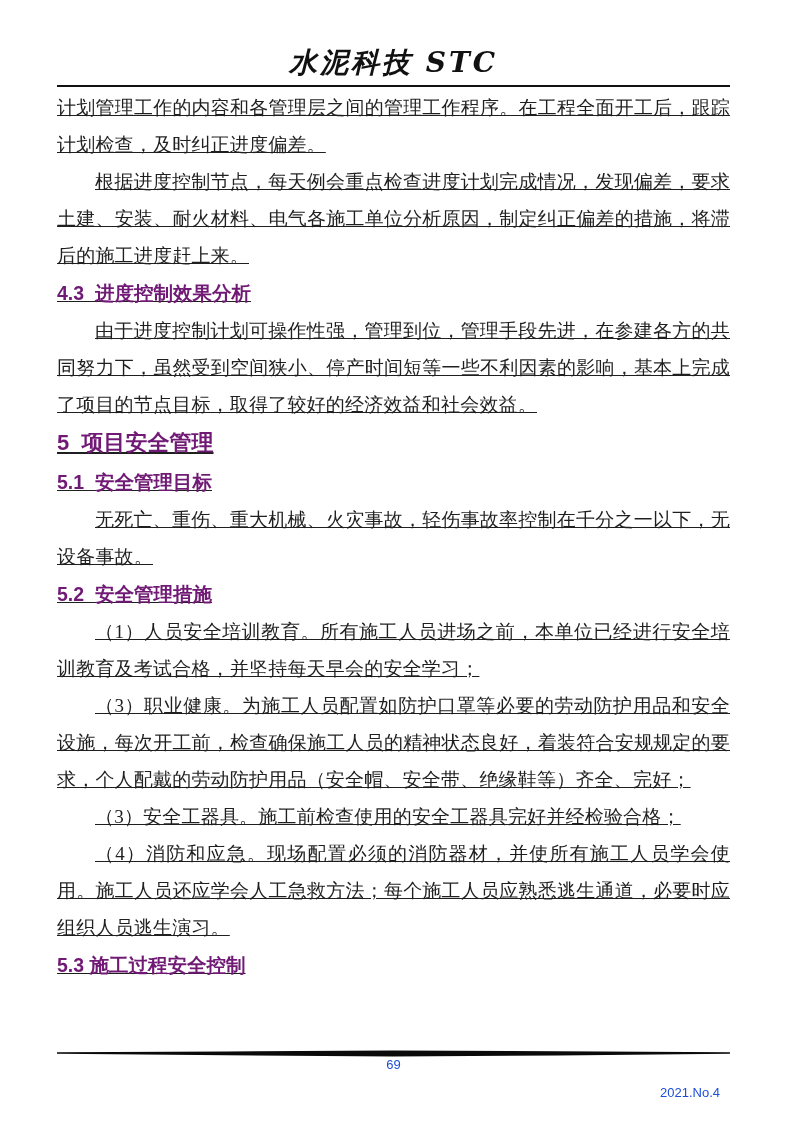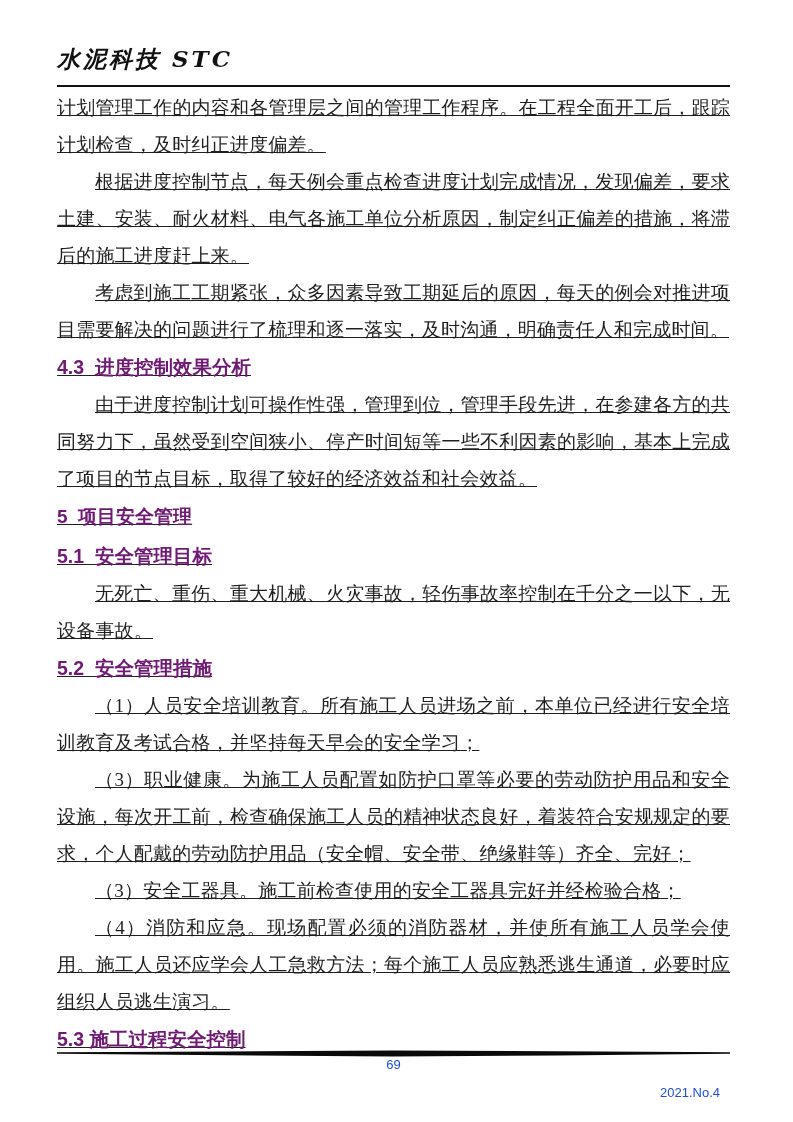--- a/index.html
+++ b/index.html
@@ -16,25 +16,25 @@
     overflow: hidden;
     color: #1f1f1f;
     font-family: "Liberation Serif", "DejaVu Serif", serif;
   }
   
   .journal-title {
     position: absolute;
     top: 44px;
     left: 57px;
     width: 673px;
-    text-align: left;
+    text-align: center;
     font-family: "DejaVu Serif", "Liberation Serif", serif;
     font-style: italic;
     font-weight: 700;
-    font-size: 23px;
+    font-size: 28px;
     letter-spacing: 3px;
     color: #111;
     white-space: pre-wrap;
   }
   .header-rule {
     position: absolute;
     top: 85px;
     left: 57px;
     width: 673px;
     height: 2px;
@@ -57,21 +57,21 @@
     text-justify: inter-character;
   }
   .p.indent { text-indent: 2em; }
   .h1, .h2 {
     font-family: "Liberation Sans", "DejaVu Sans", sans-serif;
     font-weight: 700;
     color: #701a75;
     white-space: pre-wrap;
   }
   .h1 {
-    font-size: 19px;
+    font-size: 22px;
     line-height: 40px;
   }
   .h2 {
     font-size: 19.5px;
     line-height: 38px;
   }
   
   .footer-rule {
     position: absolute;
     top: 1050px;
@@ -107,21 +107,20 @@
 
 <div class="page">
 
   <div class="journal-title">水泥科技 STC</div>
 
   <div class="header-rule"></div>
 
   <div class="doc-body">
       <div class="blk p">计划管理工作的内容和各管理层之间的管理工作程序。在工程全面开工后，跟踪计划检查，及时纠正进度偏差。</div>
       <div class="blk p indent">根据进度控制节点，每天例会重点检查进度计划完成情况，发现偏差，要求土建、安装、耐火材料、电气各施工单位分析原因，制定纠正偏差的措施，将滞后的施工进度赶上来。</div>
-      <div class="blk p indent">考虑到施工工期紧张，众多因素导致工期延后的原因，每天的例会对推进项目需要解决的问题进行了梳理和逐一落实，及时沟通，明确责任人和完成时间。</div>
       <div class="blk h2">4.3  进度控制效果分析</div>
       <div class="blk p indent">由于进度控制计划可操作性强，管理到位，管理手段先进，在参建各方的共同努力下，虽然受到空间狭小、停产时间短等一些不利因素的影响，基本上完成了项目的节点目标，取得了较好的经济效益和社会效益。</div>
       <div class="blk h1">5  项目安全管理</div>
       <div class="blk h2">5.1  安全管理目标</div>
       <div class="blk p indent">无死亡、重伤、重大机械、火灾事故，轻伤事故率控制在千分之一以下，无设备事故。</div>
       <div class="blk h2">5.2  安全管理措施</div>
       <div class="blk p indent">（1）人员安全培训教育。所有施工人员进场之前，本单位已经进行安全培训教育及考试合格，并坚持每天早会的安全学习；</div>
       <div class="blk p indent">（3）职业健康。为施工人员配置如防护口罩等必要的劳动防护用品和安全设施，每次开工前，检查确保施工人员的精神状态良好，着装符合安规规定的要求，个人配戴的劳动防护用品（安全帽、安全带、绝缘鞋等）齐全、完好；</div>
       <div class="blk p indent">（3）安全工器具。施工前检查使用的安全工器具完好并经检验合格；</div>
       <div class="blk p indent">（4）消防和应急。现场配置必须的消防器材，并使所有施工人员学会使用。施工人员还应学会人工急救方法；每个施工人员应熟悉逃生通道，必要时应组织人员逃生演习。</div>

